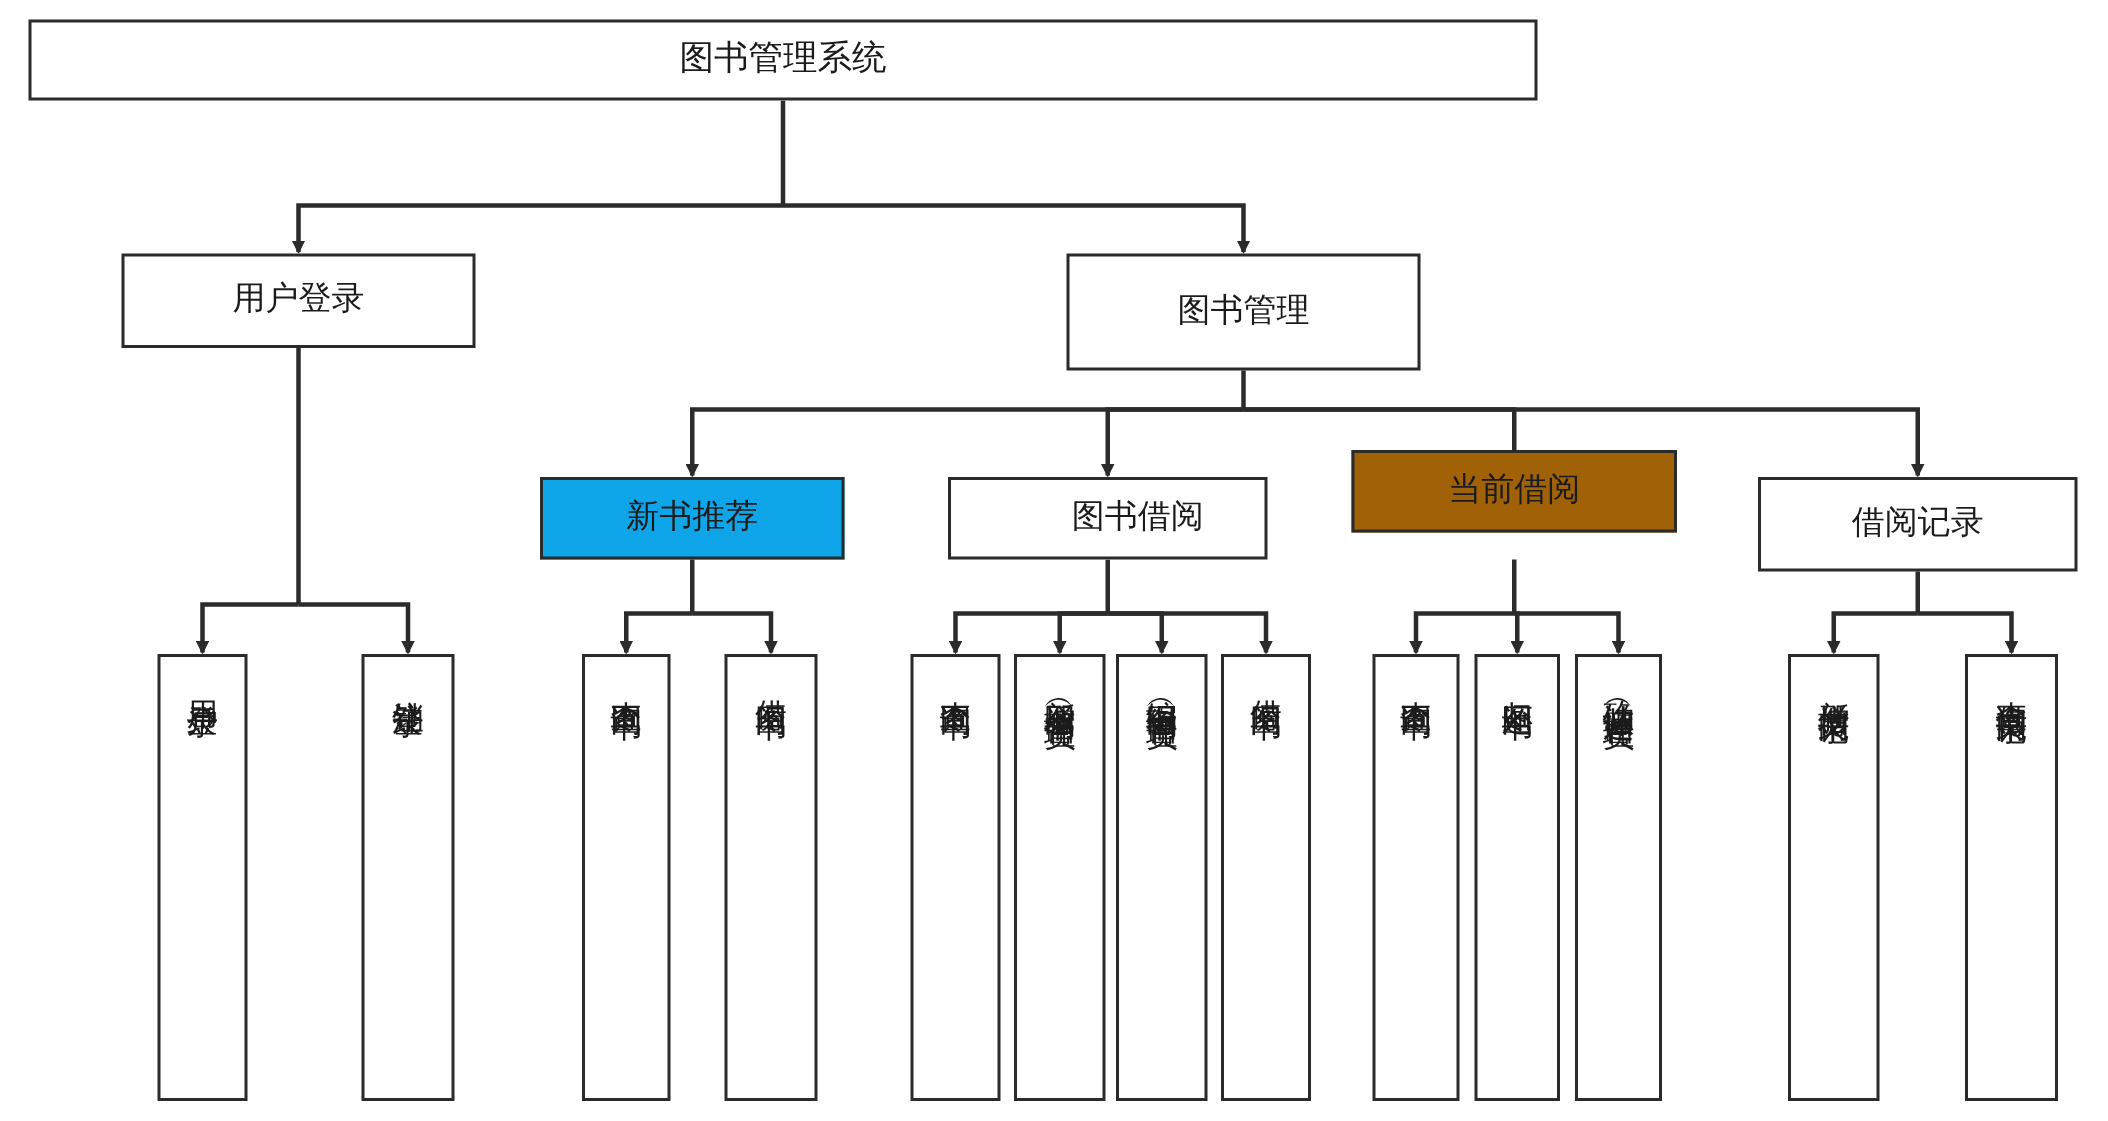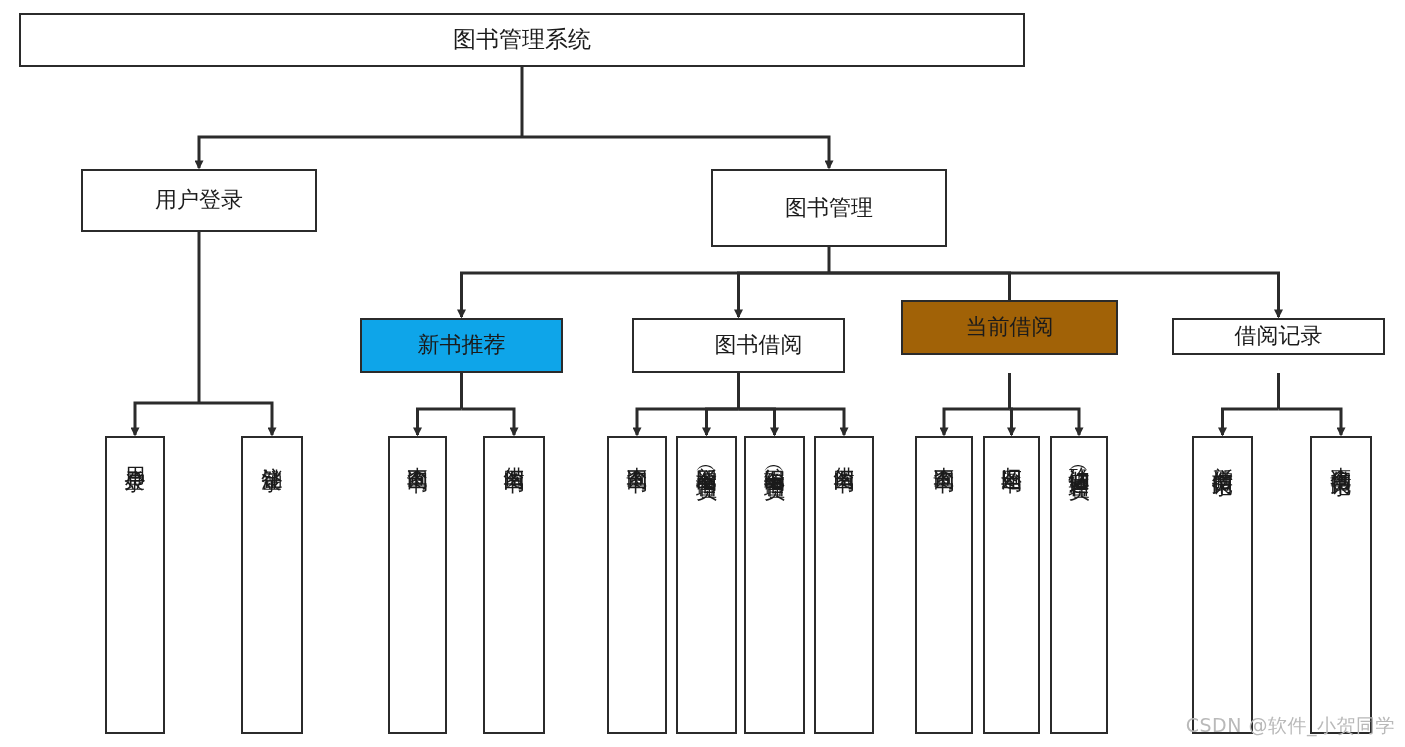--- a/index.html
+++ b/index.html
@@ -118,21 +118,21 @@
       </div>
       <div class="node lvl2 horiz" style="left: 360px; top: 318px; width: 203px; height: 55px; border-color: rgb(43, 43, 43); background: #0ea5e9;">
         <span class="label">新书推荐</span>
       </div>
       <div class="node lvl2 horiz" style="left: 632px; top: 318px; width: 213px; height: 55px; border-color: rgb(43, 43, 43); background: rgb(255, 255, 255); padding-left: 40px;">
         <span class="label">图书借阅</span>
       </div>
       <div class="node lvl2 horiz" style="left: 901px; top: 300px; width: 217px; height: 55px; border-color: rgb(43, 43, 43); background: #a16207;">
         <span class="label">当前借阅</span>
       </div>
-      <div class="node lvl2 horiz" style="left: 1172px; top: 318px; width: 213px; height: 37px; border-color: rgb(43, 43, 43); background: rgb(255, 255, 255);">
+      <div class="node lvl2 horiz" style="left: 1172px; top: 318px; width: 213px; height: 63px; border-color: rgb(43, 43, 43); background: rgb(255, 255, 255);">
         <span class="label">借阅记录</span>
       </div>
       <div class="node lvl3 leaf vert" style="left: 105px; top: 436px; width: 60px; height: 298px; border-color: rgb(43, 43, 43); background: rgb(255, 255, 255);">
         <span class="label">用户登录</span>
       </div>
       <div class="node lvl3 leaf vert" style="left: 241px; top: 436px; width: 62px; height: 298px; border-color: rgb(43, 43, 43); background: rgb(255, 255, 255);">
         <span class="label">注销登录</span>
       </div>
       <div class="node lvl3 leaf vert" style="left: 388px; top: 436px; width: 59px; height: 298px; border-color: rgb(43, 43, 43); background: rgb(255, 255, 255);">
         <span class="label">查询图书</span>
@@ -162,14 +162,13 @@
         <span class="label">确认归还（管理员）</span>
       </div>
       <div class="node lvl3 leaf vert" style="left: 1192px; top: 436px; width: 61px; height: 298px; border-color: rgb(43, 43, 43); background: rgb(255, 255, 255);">
         <span class="label">新增借阅记录</span>
       </div>
       <div class="node lvl3 leaf vert" style="left: 1310px; top: 436px; width: 62px; height: 298px; border-color: rgb(43, 43, 43); background: rgb(255, 255, 255);">
         <span class="label">查询借阅记录</span>
       </div>
     </div>
 
-  <div id="watermark">CSDN @软件_小贺同学</div>
 </div>
 
 </body></html>

